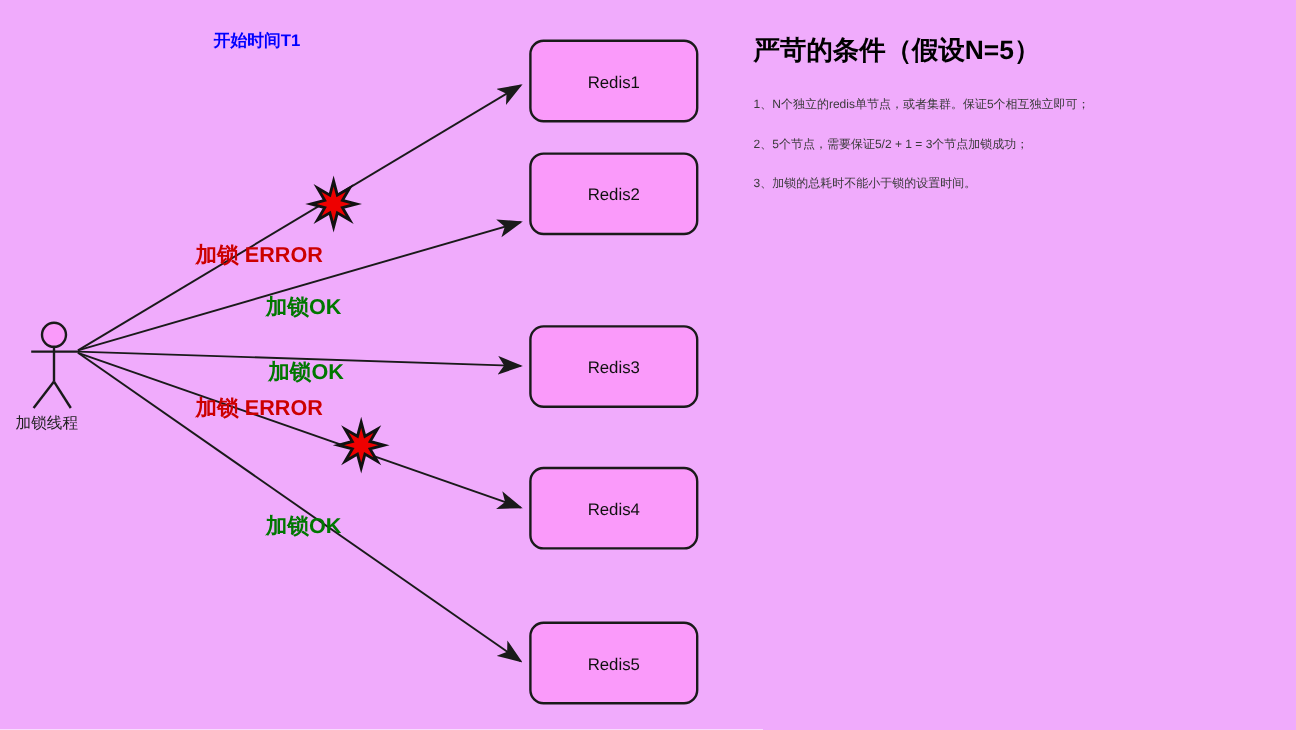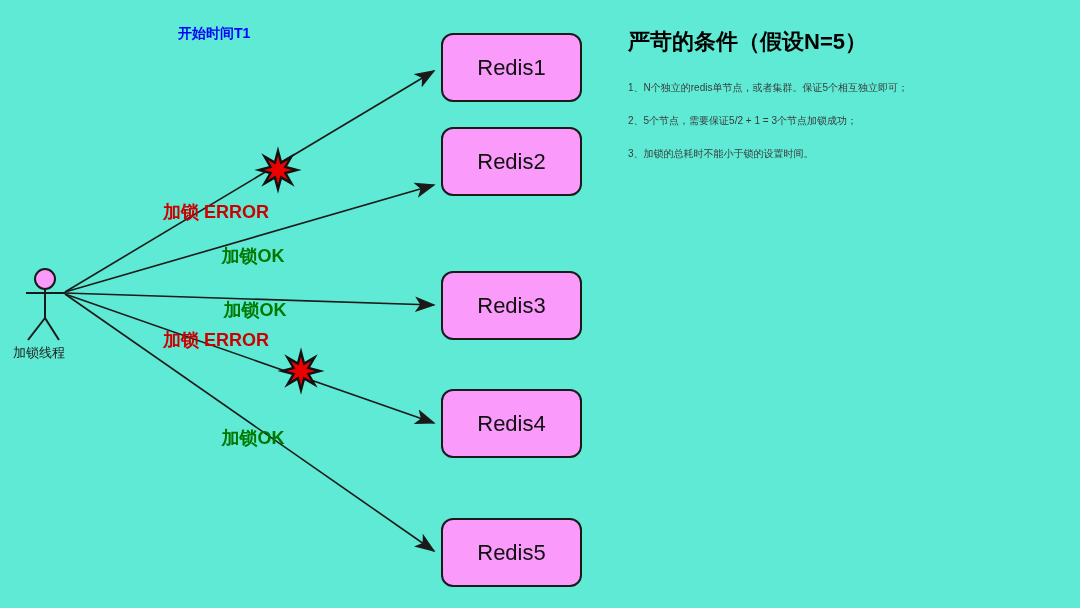--- a/index.html
+++ b/index.html
@@ -1,20 +1,20 @@
 <!DOCTYPE html>
 <html style="--node-fill: #FA9AFA; --node-border: #1A1A1A; --error-text: #CC0000; --ok-text: #007700; --start-time-text: #0000FF; --burst-fill: #EE0000;"><head>
 <meta charset="utf-8">
 <style>
   html, body { margin: 0; padding: 0; background: #ffffff; }
   .stage {
     position: relative;
     width: 1080px;
     height: 608px;
-    background: #5eead4;
+    background: #f0abfc;
     overflow: hidden;
     font-family: "Liberation Sans", sans-serif;
   }
   .canvas {
     position: absolute;
     left: 0; top: 0;
     width: 1080px; height: 608px;
   }
   .edge-line {
     stroke: #1a1a1a;
@@ -42,21 +42,21 @@
     left: 441px;
     width: 141px;
     height: 69px;
     background: var(--node-fill, #FA9AFA);
     border: 2px solid var(--node-border, #1a1a1a);
     border-radius: 12px;
     box-sizing: border-box;
     display: flex;
     align-items: center;
     justify-content: center;
-    font-size: 22px;
+    font-size: 14px;
     color: #111111;
   }
   .edge-label {
     position: absolute;
     transform: translate(-50%, -50%);
     font-size: 18px;
     font-weight: bold;
     white-space: nowrap;
   }
   .edge-label.ok { color: var(--ok-text, #007700); margin-top: 16px; }

